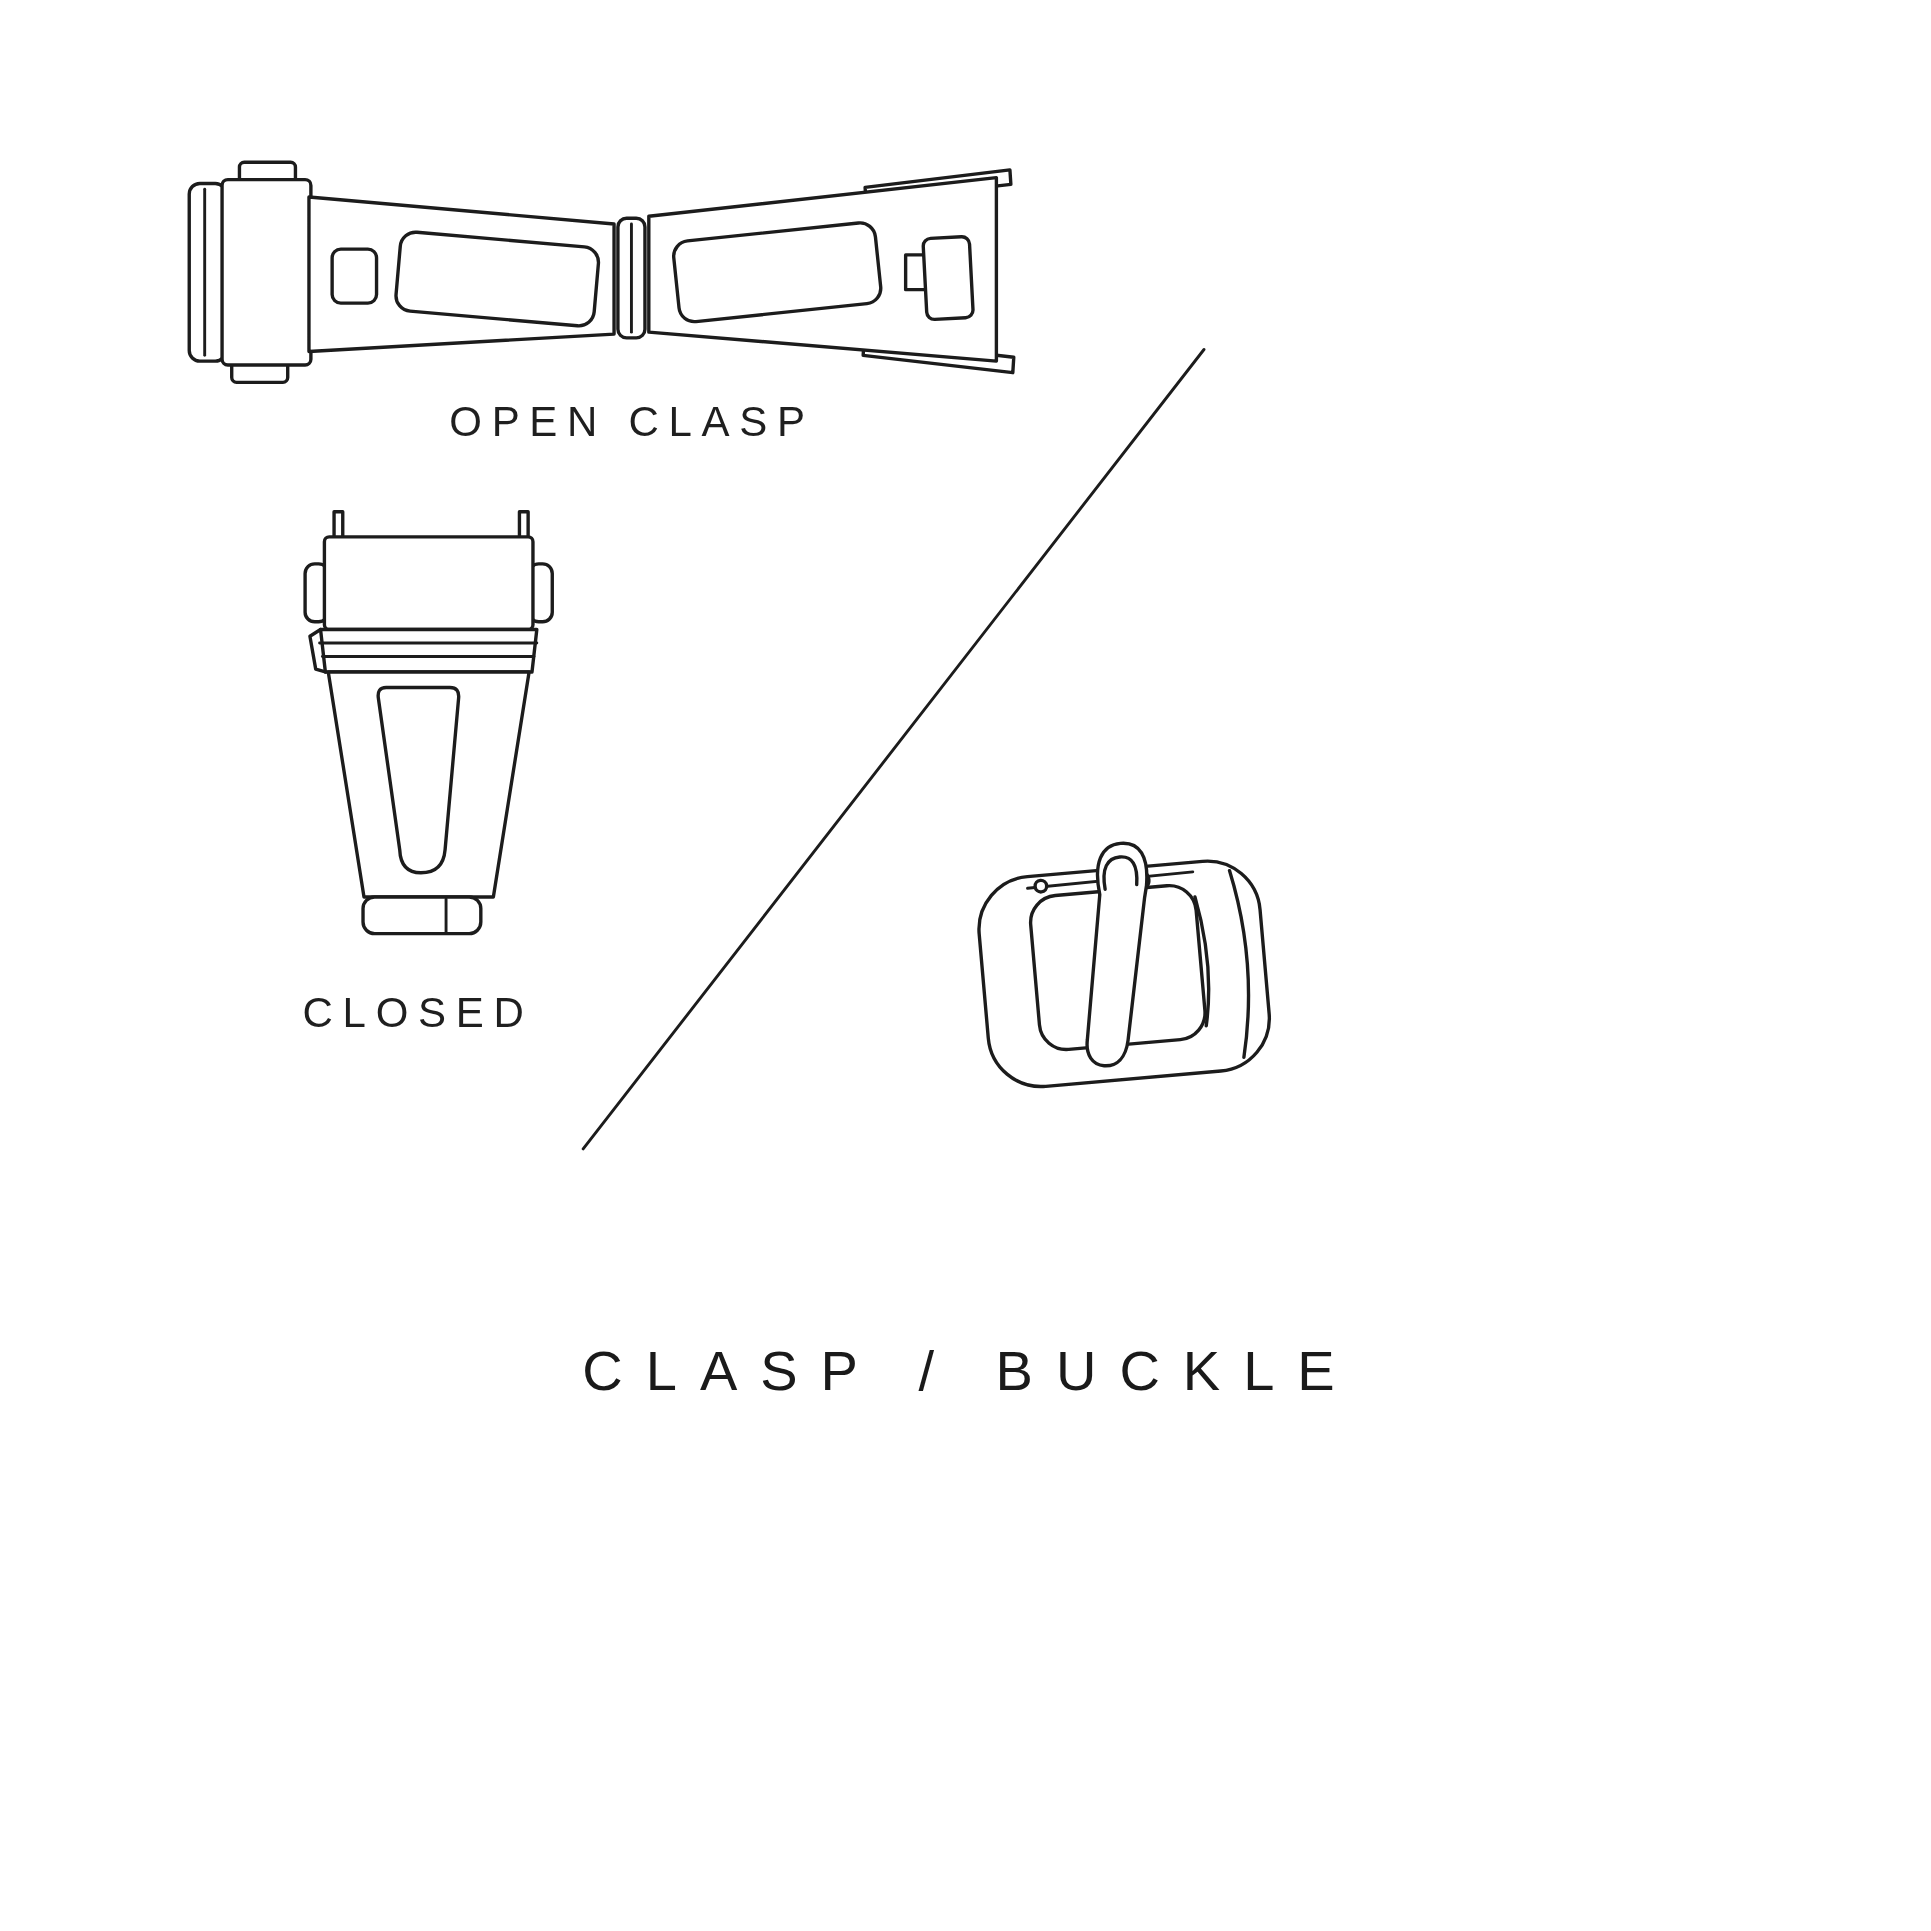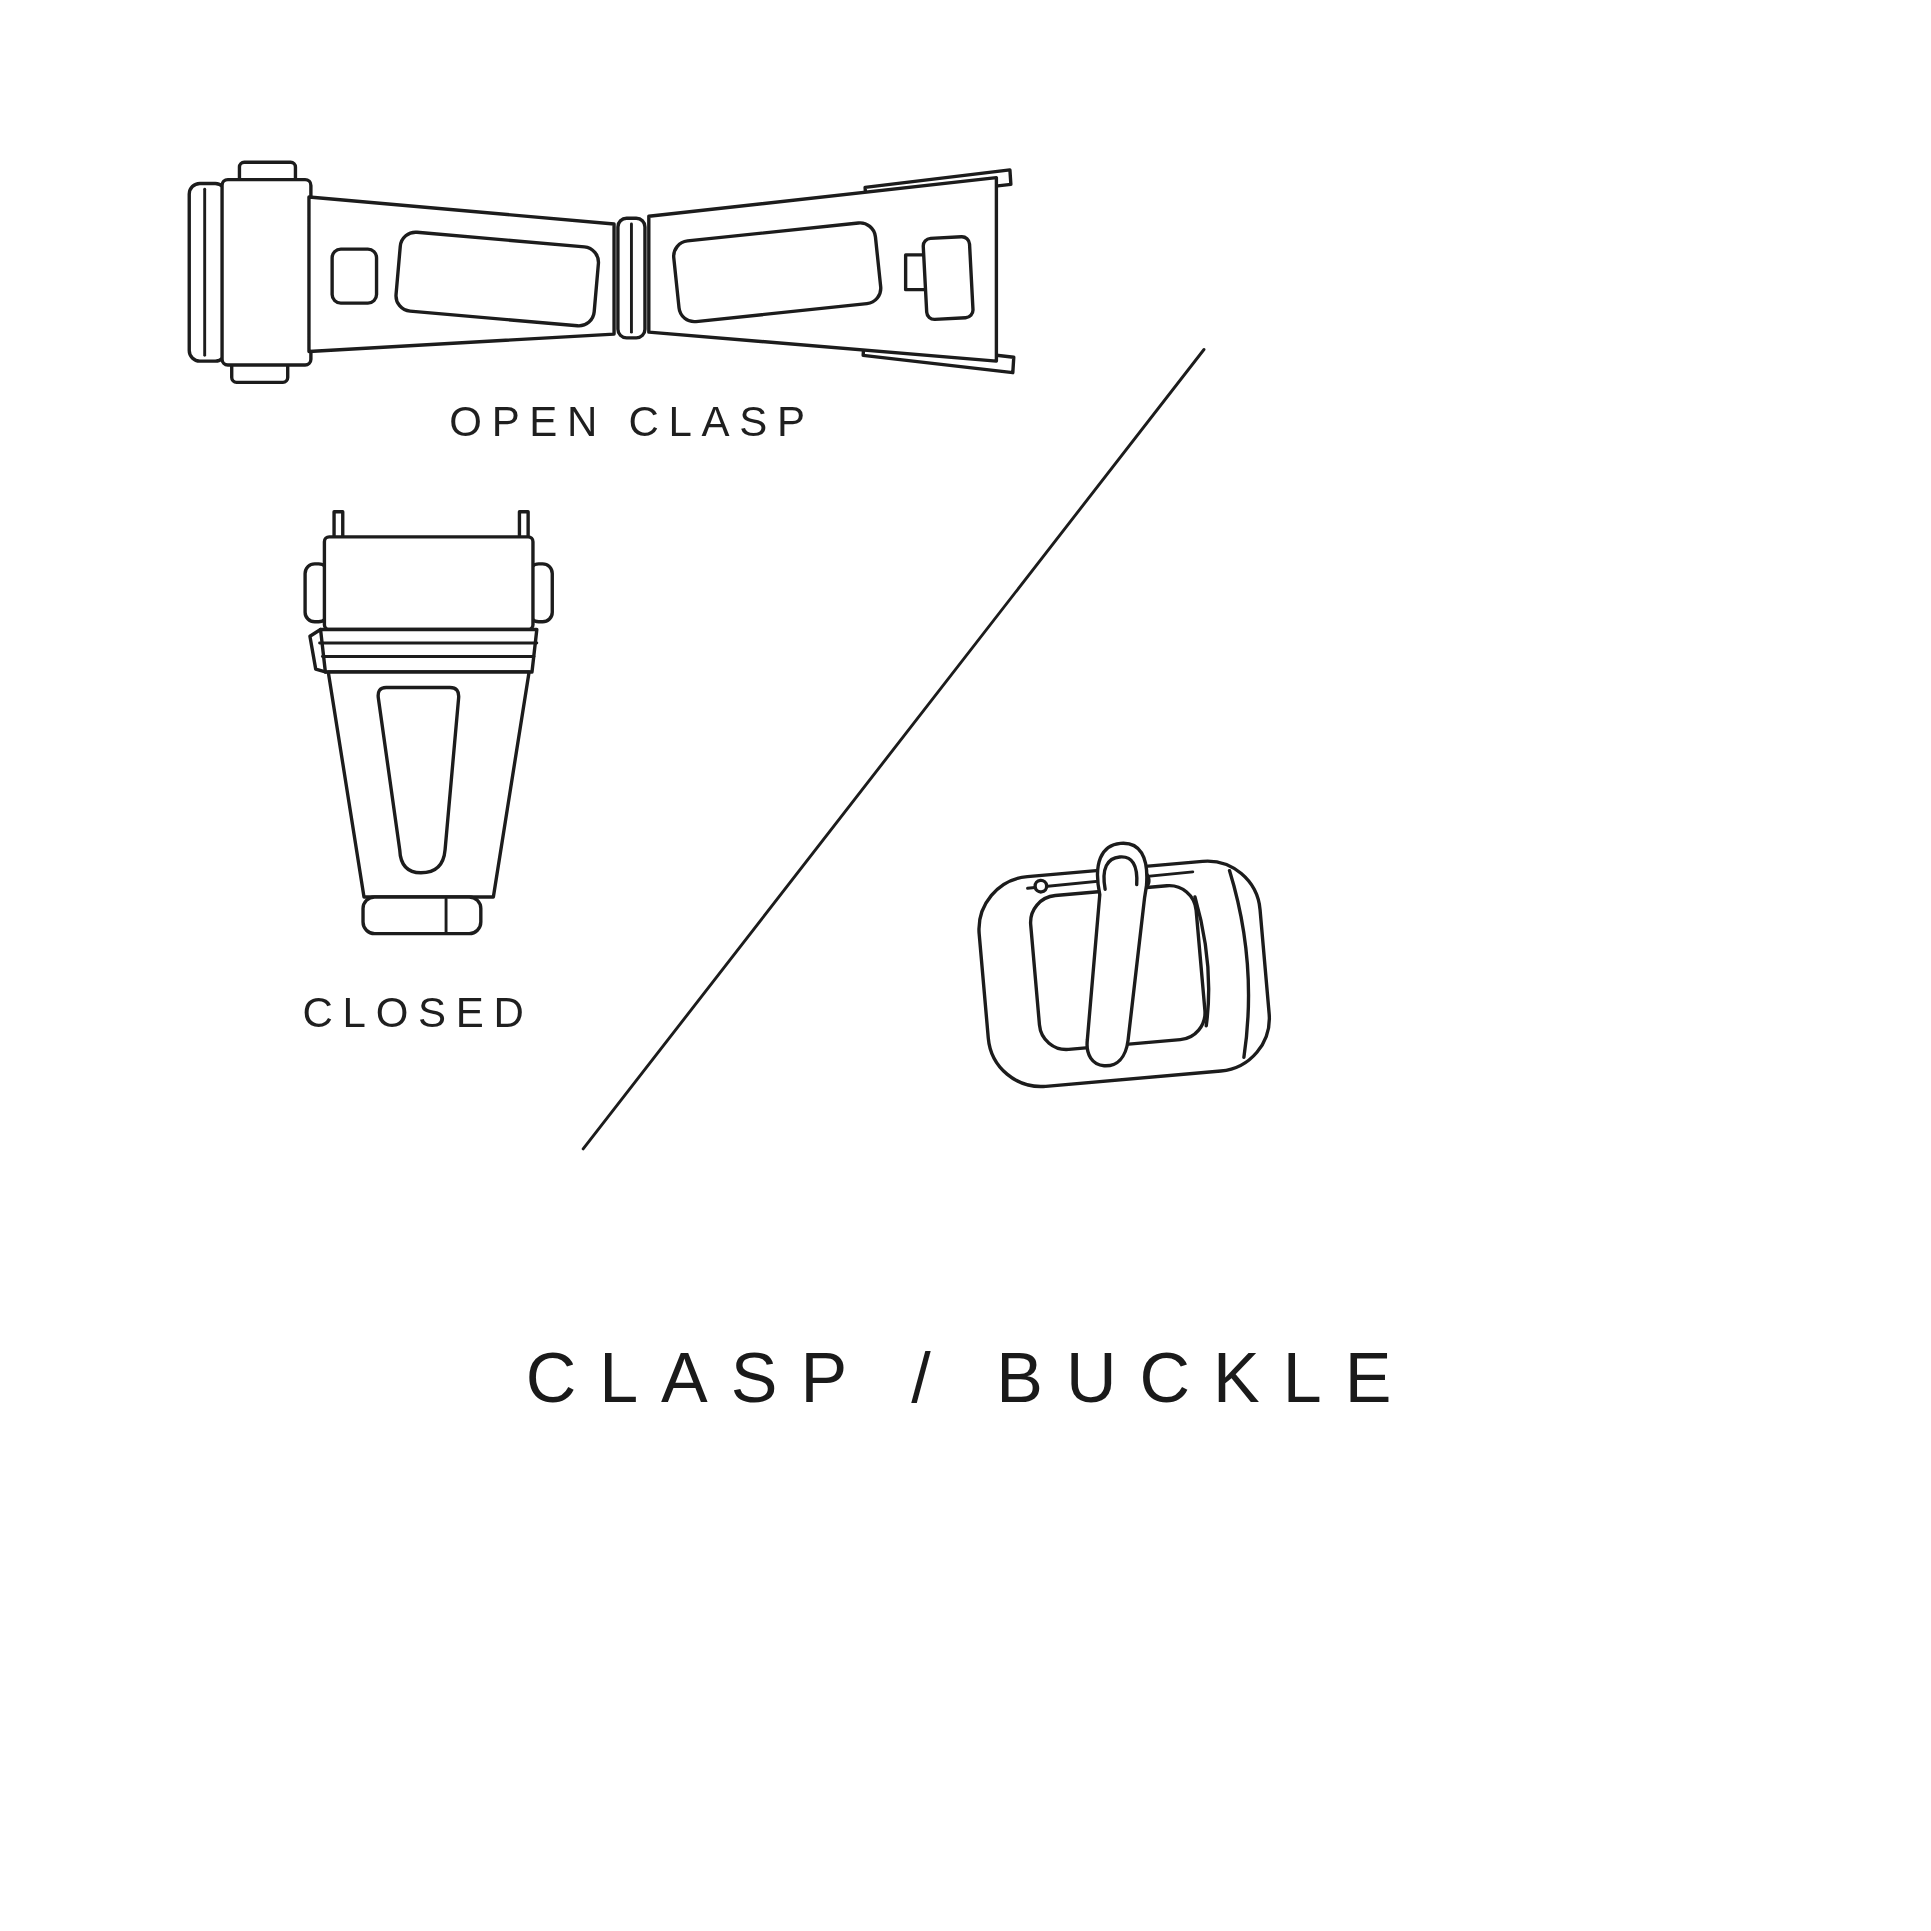--- a/index.html
+++ b/index.html
@@ -25,21 +25,21 @@
     color: #1f1f1f;
     font-size: 42px;
     font-weight: 400;
     letter-spacing: 9.7px;
     white-space: nowrap;
   }
   .title {
     position: absolute;
     transform: translateX(-50%);
     color: #1a1a1a;
-    font-size: 70px;
+    font-size: 56px;
     font-weight: 400;
     letter-spacing: 23px;
     white-space: nowrap;
     text-align: right;
   }
   .ln { stroke: #1c1c1c; stroke-width: 3.5; fill: #ffffff; stroke-linejoin: round; stroke-linecap: round; }
   .lnf { stroke: #1c1c1c; stroke-width: 3.5; fill: none; stroke-linejoin: round; stroke-linecap: round; }
   .thin { stroke: #1c1c1c; stroke-width: 3; fill: none; stroke-linecap: round; }
 </style>
 </head>

